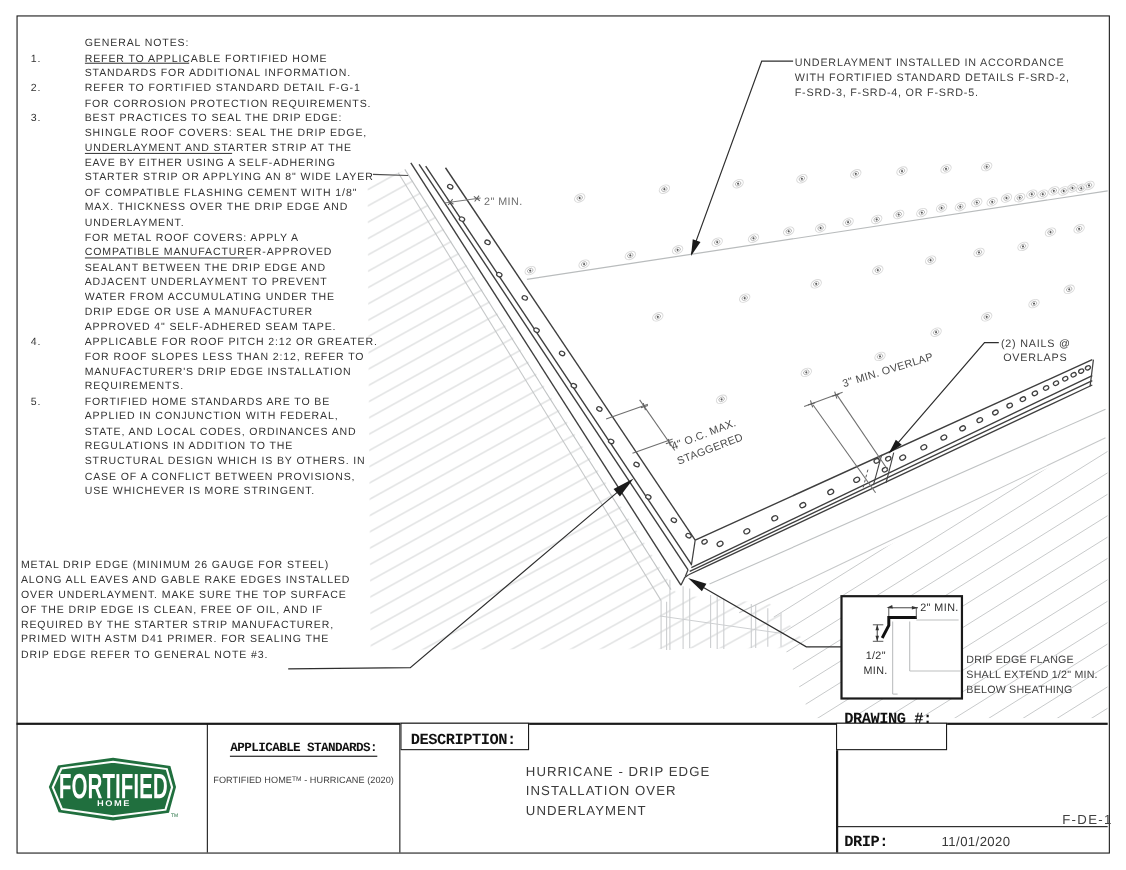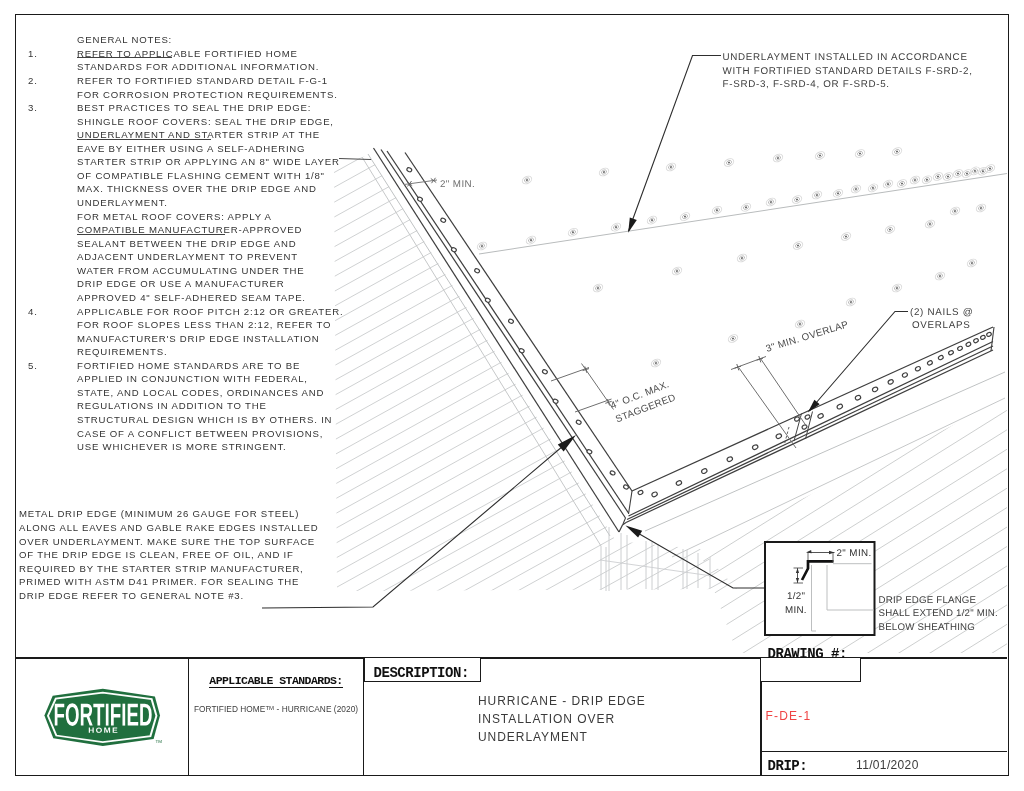--- a/index.html
+++ b/index.html
@@ -637,18 +637,18 @@
 <div class="abs" style="left:189px;top:703.8px;width:174px;text-align:center;font-size:8.3px;color:#3d3d3d;letter-spacing:0.05px;white-space:nowrap">FORTIFIED HOME<span style="font-size:6px;vertical-align:2px">TM</span> - HURRICANE (2020)</div>
 
 <div class="abs" style="left:363.5px;top:657.2px;width:115.5px;height:23px;border:1.6px solid #1a1a1a;background:#fff"></div>
 <div class="abs serifb" style="left:373.5px;top:664.8px;font-size:14px;letter-spacing:-0.45px">DESCRIPTION:</div>
 
 <div class="abs" style="left:478px;top:693.4px;font-size:12px;line-height:17.6px;color:#3a3a3a;letter-spacing:0.95px">HURRICANE - DRIP EDGE<br>INSTALLATION OVER<br>UNDERLAYMENT</div>
 
 <div class="abs" style="left:760.2px;top:657.2px;width:99px;height:22.5px;border:1.6px solid #1a1a1a;background:#fff"></div>
 <div class="abs serifb" style="left:767.5px;top:646px;font-size:14px;letter-spacing:-0.45px">DRAWING #:</div>
 
-<div class="abs" style="left:765.5px;top:709px;width:246px;text-align:left;font-size:12px;color:#ef4444;letter-spacing:1.2px">F-DE-1</div>
+<div class="abs" style="left:765.5px;top:738px;width:246px;text-align:right;font-size:12px;color:#404040;letter-spacing:1.2px">F-DE-1</div>
 
 <div class="abs" style="left:760.2px;top:750.6px;width:247px;height:1.4px;background:#1a1a1a"></div>
 
 <div class="abs serifb" style="left:767.5px;top:758.0px;font-size:14px;letter-spacing:-0.45px">DRIP:</div>
 
 <div class="abs" style="left:856px;top:758.3px;font-size:12px;color:#3a3a3a;letter-spacing:0.35px">11/01/2020</div>
 </body></html>

